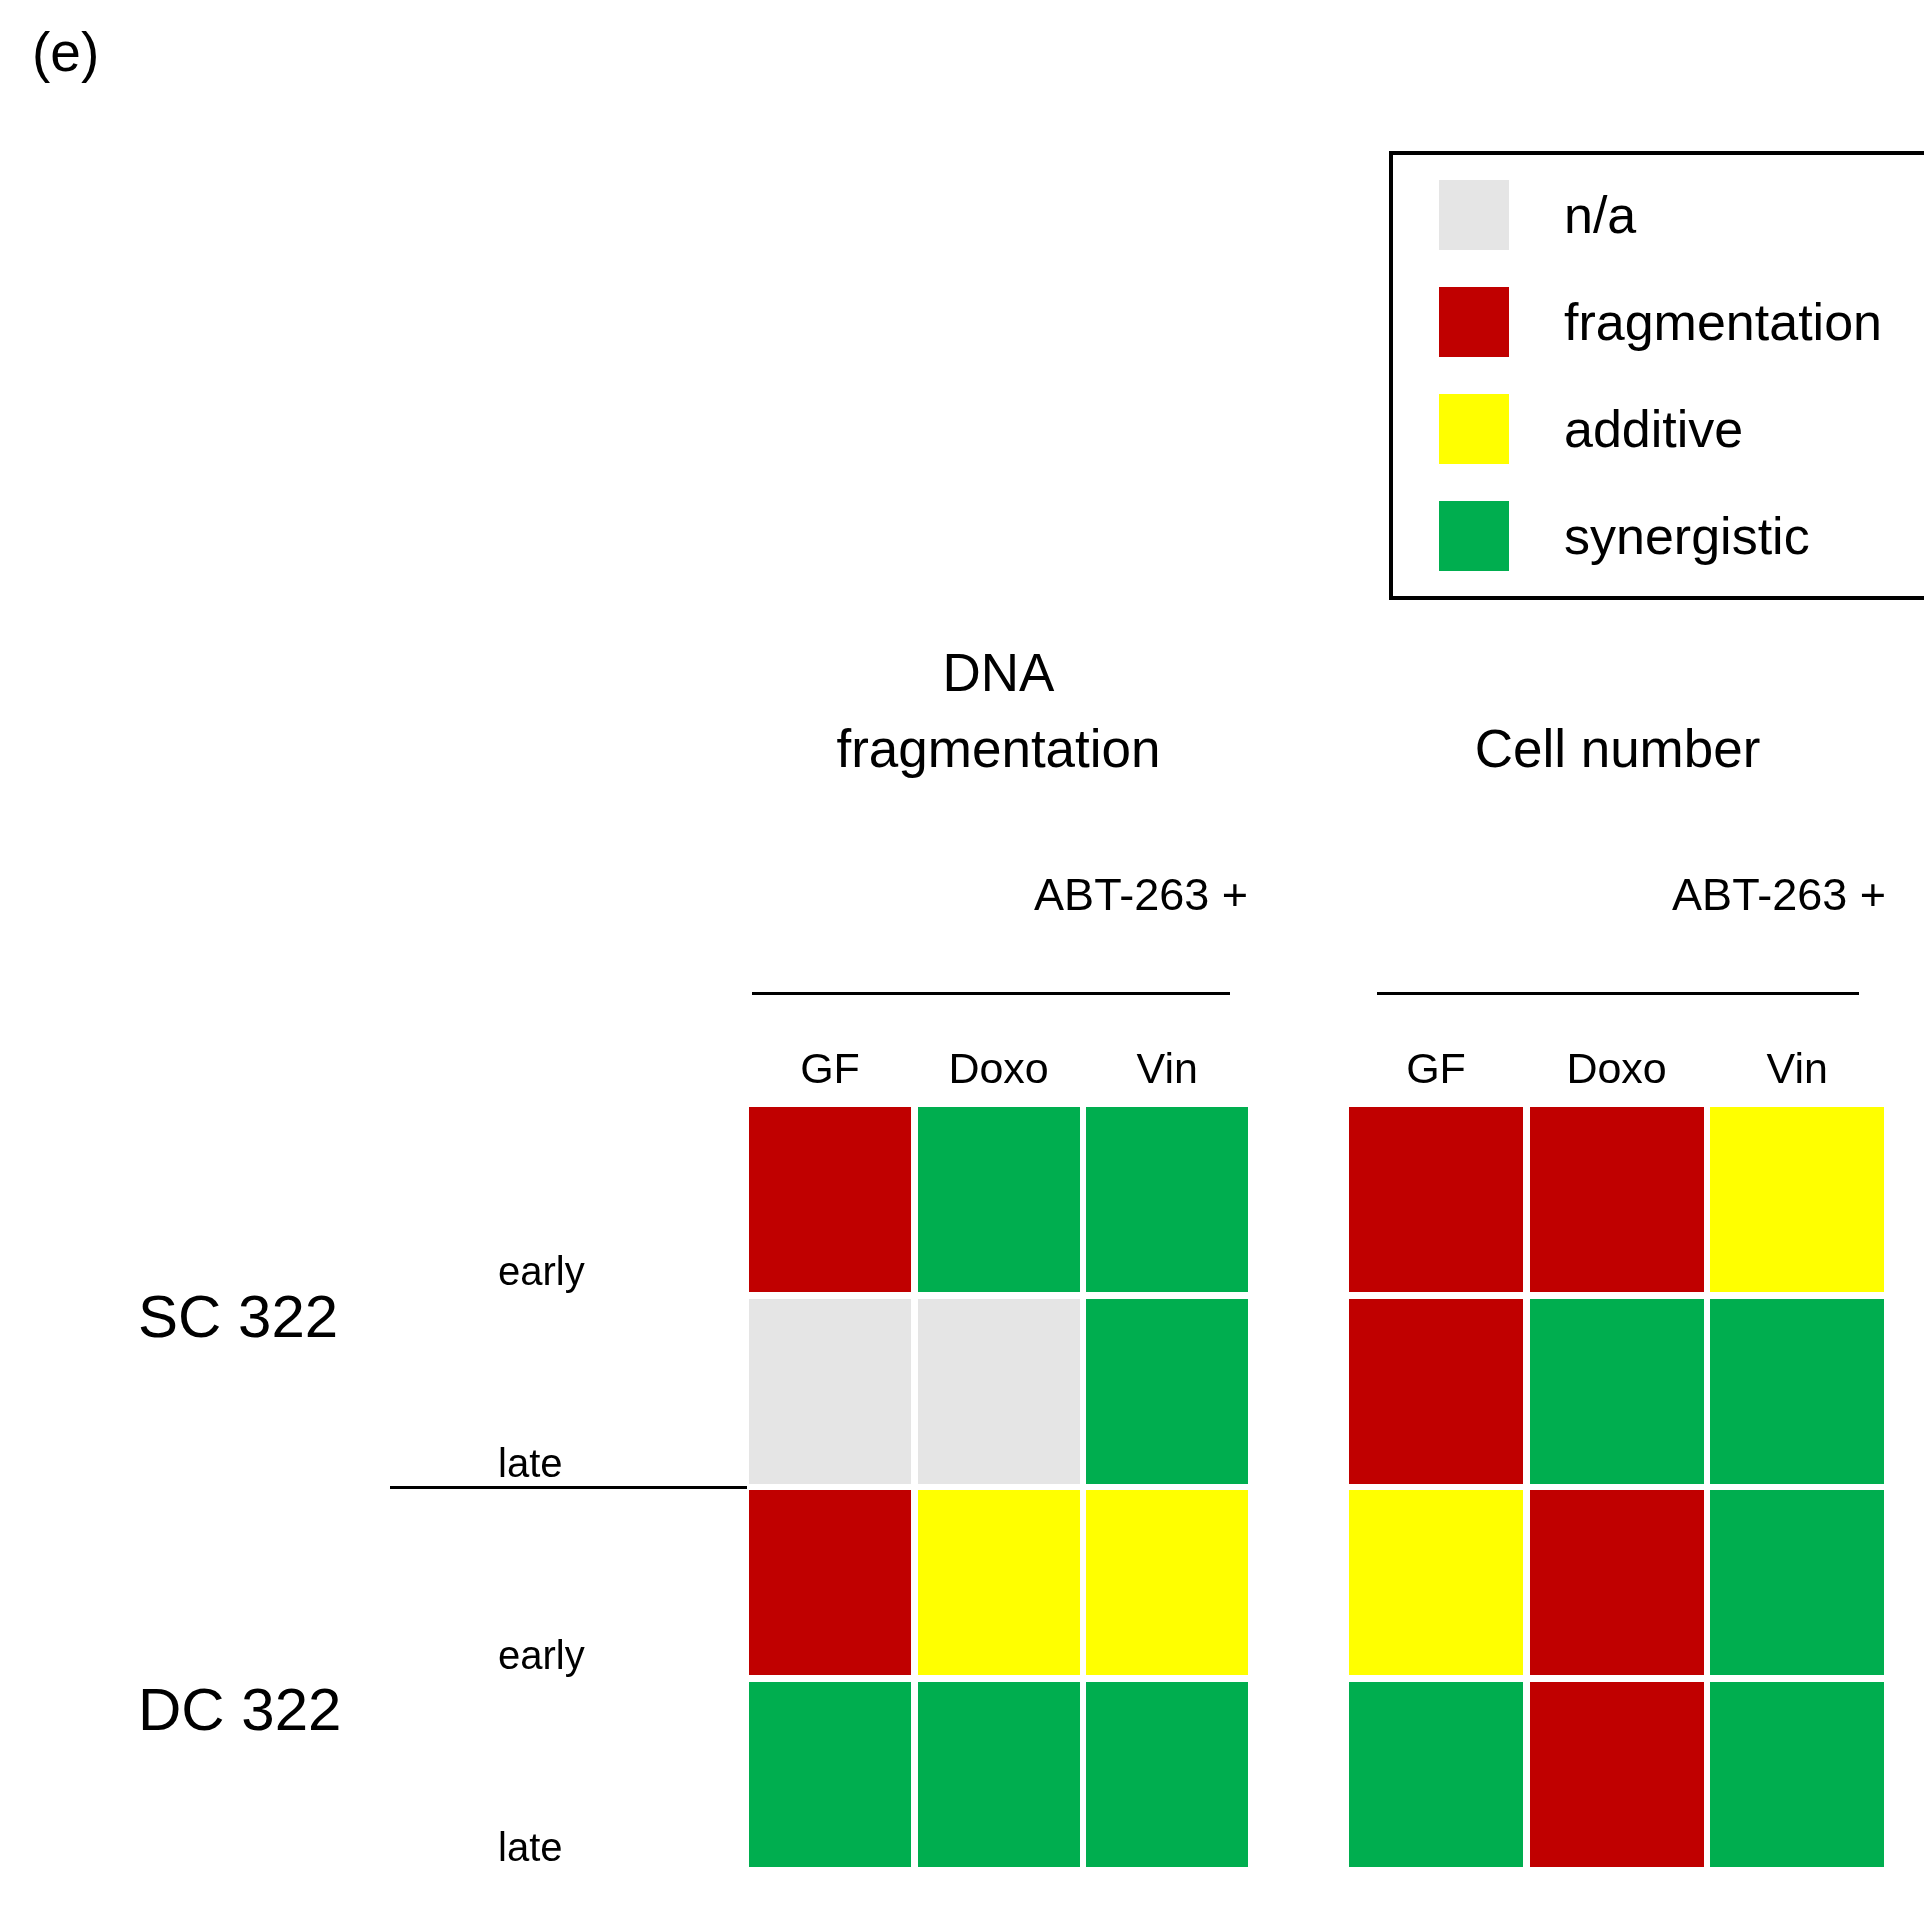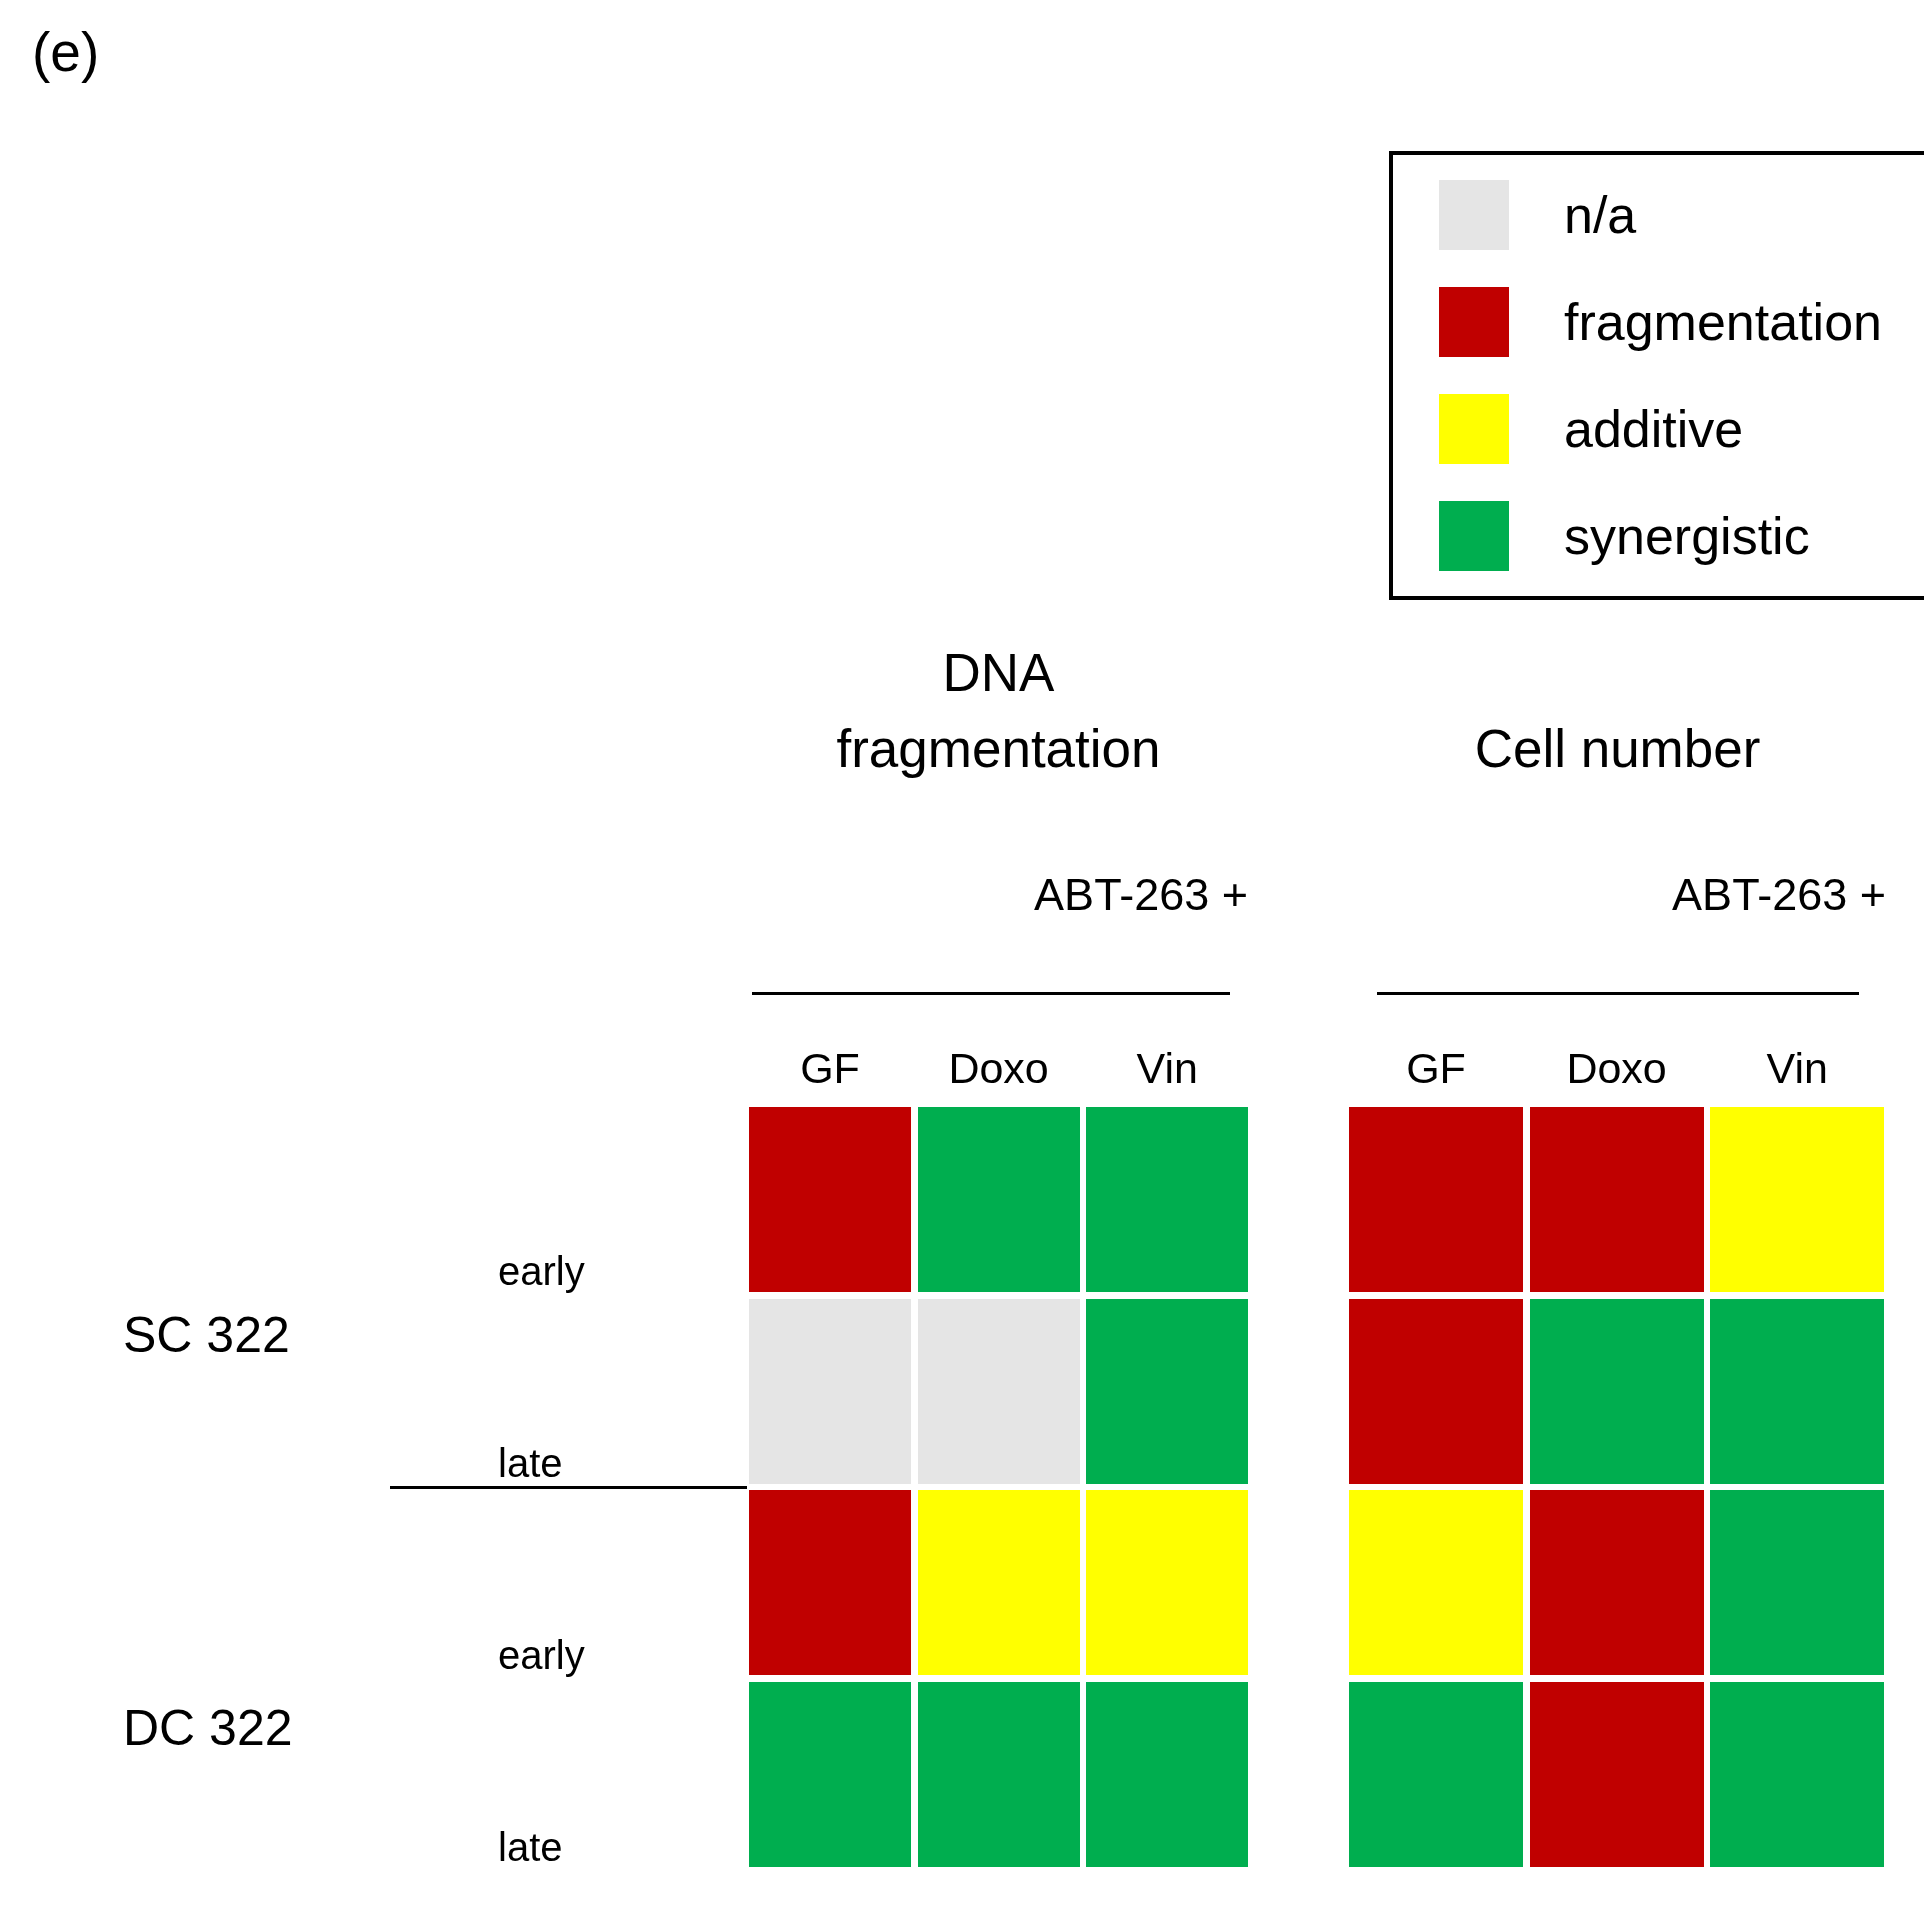--- a/index.html
+++ b/index.html
@@ -34,21 +34,21 @@
   #colhead-cell{left:1349px;top:1038px;grid-template-columns:repeat(3,174px);}
 
   .matrix{display:grid;gap:6.6px;}
   #grid-dna{left:749px;top:1107px;grid-template-columns:repeat(3,162px);grid-auto-rows:185px;}
   #grid-cell{left:1349px;top:1107px;grid-template-columns:repeat(3,174px);grid-auto-rows:185px;}
   .matrix-cell{width:100%;height:100%;}
 
   .row-label{left:498px;width:247px;font-size:40px;line-height:50px;}
   #rl-0{top:1246px;} #rl-1{top:1438px;} #rl-2{top:1630px;} #rl-3{top:1822px;}
 
-  .group-label{left:123px;font-size:50px;margin-top:24px;}
+  .group-label{left:138px;font-size:60px;}
   #gl-sc{top:1282px;} #gl-dc{top:1675px;}
 
   #divider{left:390px;top:1486px;width:357px;height:3.3px;background:#000;}
 </style>
 </head>
 <body>
 
 <div id="canvas">
 
   <div class="abs" id="panel-label">(e)</div>

